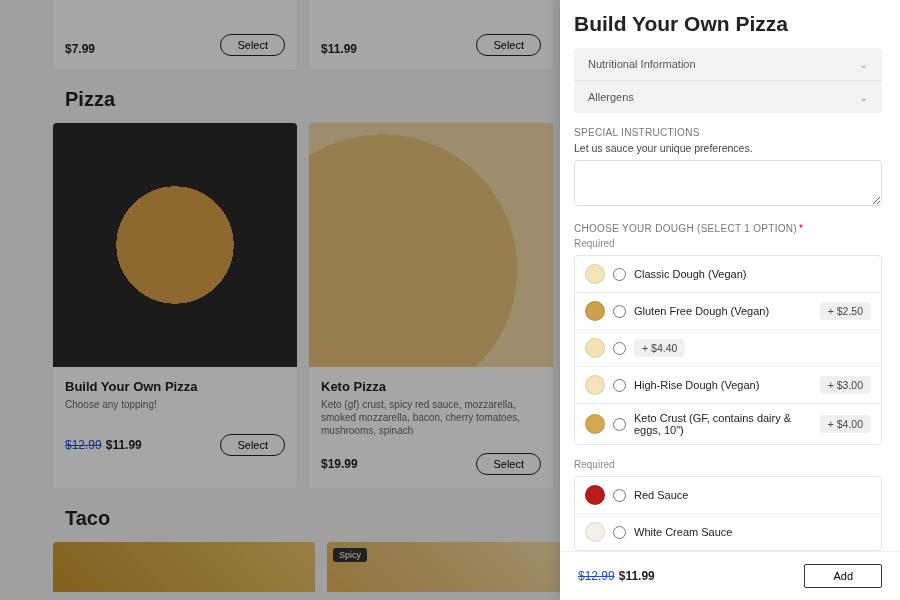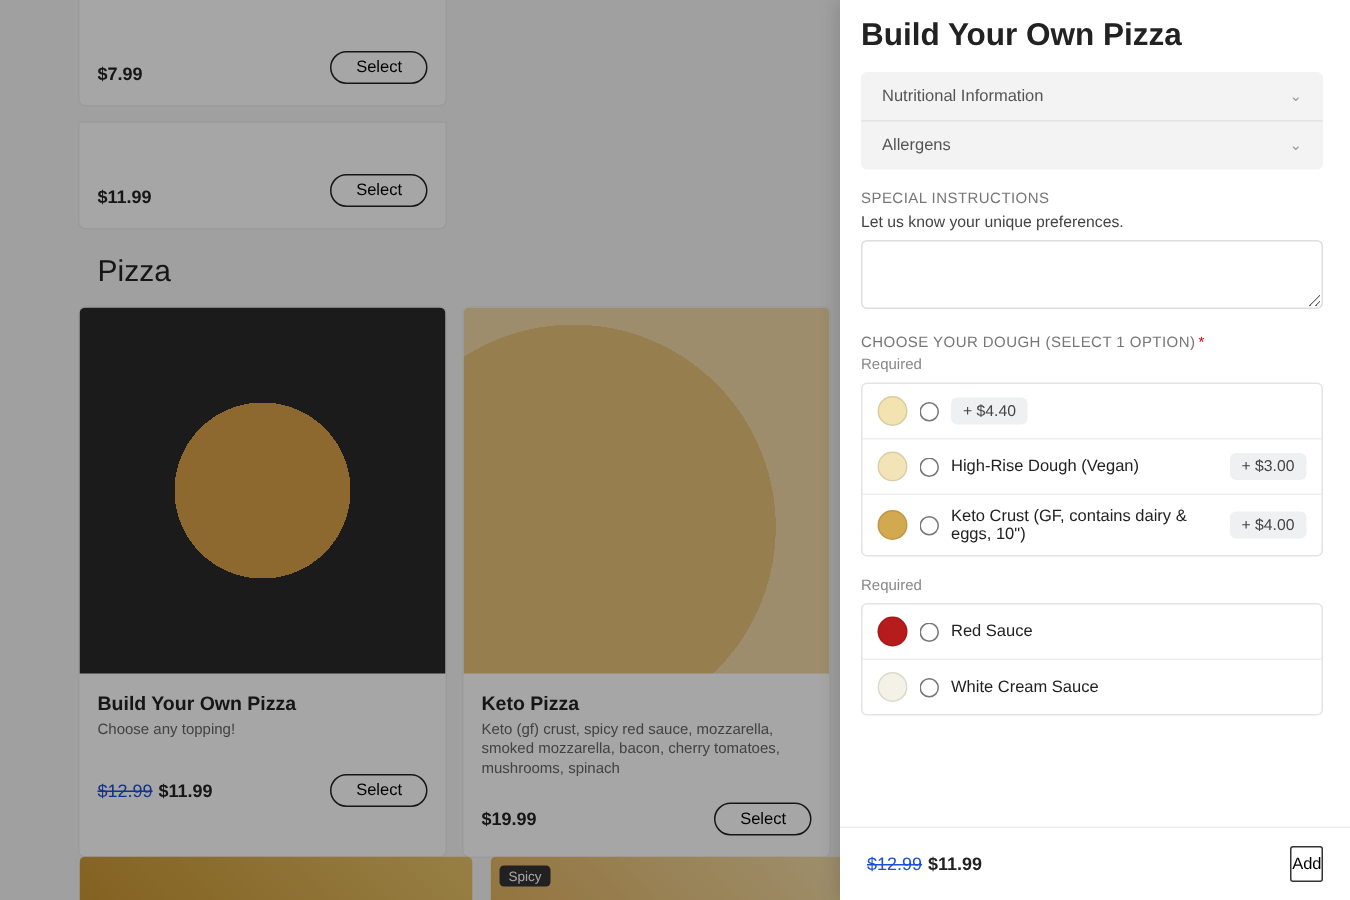--- a/index.html
+++ b/index.html
@@ -11,24 +11,24 @@
 .cards-row { display: flex; gap: 12px; }
 .card { background: #fff; border-radius: 4px; width: 244px; overflow: hidden; box-shadow: 0 0 0 1px #eee; }
 .card-img { width: 100%; height: 244px; background: #555 center/cover; position:relative; }
 .card-body { padding: 12px 12px 16px; }
 .card-title { font-weight: 600; font-size: 13px; margin-bottom: 4px; }
 .card-desc { font-size: 10px; color: #666; line-height: 1.3; min-height: 20px; }
 .card-foot { display: flex; justify-content: space-between; align-items: center; padding: 0 12px 14px; }
 .price-row { font-size: 12px; font-weight: 600; }
 .price-strike { text-decoration: line-through; color: #1d4ed8; margin-right: 4px; font-weight:500;}
 .select-btn { border: 1px solid #222; border-radius: 14px; background: #fff; padding: 4px 16px; font-size: 11px; cursor: pointer; }
-.section-h { font-size: 20px; font-weight: 400; margin: 18px 0 12px 12px; }
+.section-h { font-size: 20px; font-weight: 700; margin: 18px 0 12px 12px; }
 
 
-.stub-row { display:flex; gap:12px; padding-top:0;flex-direction:column; }
+.stub-row { display:flex; gap:12px; padding-top:0; }
 .stub-card { background:#fff; width:244px; height:70px; border-radius:0 0 4px 4px; box-shadow:0 0 0 1px #eee; display:flex; align-items:flex-end; justify-content:space-between; padding:0 12px 14px;}
 .pizza-img-1 { background: radial-gradient(circle at 50% 50%, #d9a24a 0 34%, #2a2a2a 34% 100%); }
 .pizza-img-2 { background: radial-gradient(circle at 30% 60%, #e7c27a 0 60%, #f1d9a8 60% 100%); }
 .taco-card { background:#fff; width:262px; height:50px; border-radius:4px 4px 0 0; overflow:hidden; }
 .taco-img-1 { width:100%; height:100%; background: linear-gradient(45deg,#c8932f,#e8c46a); }
 .taco-img-2 { width:100%; height:100%; background: linear-gradient(45deg,#e2b05a,#f4e1b0); position:relative;}
 .spicy-tag { position:absolute; top:6px; left:6px; background:#333; color:#fff; font-size:9px; padding:2px 6px; border-radius:3px;}
 
 
 .panel { position: absolute; top: 0; right: 0; width: 340px; height: 600px; background: #fff; display: flex; flex-direction: column; box-shadow: -2px 0 12px rgba(0,0,0,0.15); }
@@ -46,21 +46,21 @@
 .req-star { color:#c00; margin-left:2px;}
 .req-tag { font-size:10px; color:#888; margin:4px 0 6px; }
 .opt-group { border:1px solid #e4e4e4; border-radius:4px; margin-bottom:14px; }
 .opt { display:flex; align-items:center; padding:8px 10px; border-bottom:1px solid #eee; font-size:11px; gap:8px;}
 .opt:last-child { border-bottom:none; }
 .swatch { width:20px; height:20px; border-radius:50%; flex:none; box-shadow: inset 0 0 0 1px rgba(0,0,0,0.1);}
 .opt input[type=radio]{ margin:0; }
 .opt-label { flex:1; }
 .opt-price { background:#eef0f2; padding:3px 8px; border-radius:4px; font-size:10.5px; color:#444;}
 .panel-footer { border-top:1px solid #eee; padding:12px 18px; display:flex; justify-content:space-between; align-items:center;}
-.add-btn { border:1px solid #333; background:#fff; border-radius:2px; padding:5px 0; font-size:11px; cursor:pointer;}
+.add-btn { border:1px solid #333; background:#fff; border-radius:2px; padding:5px 28px; font-size:11px; cursor:pointer;}
 </style>
 </head>
 <body>
 
 <div class="menu-bg">
   <div class="stub-row">
     <div class="stub-card">
       <span class="price-row">$7.99</span>
       <button class="select-btn">Select</button>
     </div>
@@ -91,20 +91,21 @@
         <div class="card-title">Keto Pizza</div>
         <div class="card-desc">Keto (gf) crust, spicy red sauce, mozzarella, smoked mozzarella, bacon, cherry tomatoes, mushrooms, spinach</div>
       </div>
       <div class="card-foot">
         <span class="price-row">$19.99</span>
         <button class="select-btn">Select</button>
       </div>
     </div>
   </div>
 
+  <h2 class="section-h">Taco</h2>
   <div class="cards-row">
     <div class="taco-card">
         <div class="taco-img-1"></div>
       </div>
     <div class="taco-card">
         <div class="taco-img-2">
           <span class="spicy-tag">Spicy</span>
         </div>
       </div>
   </div>
@@ -119,26 +120,37 @@
         <span>Nutritional Information</span>
         <span class="chev">⌄</span>
       </div>
       <div class="acc-row">
         <span>Allergens</span>
         <span class="chev">⌄</span>
       </div>
     </div>
 
     <div class="sec-label">SPECIAL INSTRUCTIONS</div>
-    <div class="sec-sub">Let us know your unique preferences.</div>
+    <div class="sec-sub">Let us sauce your unique preferences.</div>
     <textarea class="textarea" placeholder="" style=""></textarea>
 
     <div class="sec-label"><span>CHOOSE YOUR DOUGH (Select 1 option)</span><span class="req-star">*</span></div>
     <div class="req-tag">Required</div>
     <div class="opt-group" id="dough-group">
+        <label class="opt">
+          <span class="swatch" style="background: rgb(243, 228, 184);"></span>
+          <input type="radio" name="dough" style="">
+          <span class="opt-label">Classic Dough (Vegan)</span>
+        </label>
+        <label class="opt">
+          <span class="swatch" style="background: rgb(201, 162, 74);"></span>
+          <input type="radio" name="dough" style="">
+          <span class="opt-label">Gluten Free Dough (Vegan)</span>
+          <span class="opt-price">+ $2.50</span>
+        </label>
         <label class="opt">
           <span class="swatch" style="background: rgb(242, 227, 176);"></span>
           <input type="radio" name="dough" style="">
           <span class="opt-price">+ $4.40</span>
         </label>
         <label class="opt">
           <span class="swatch" style="background: rgb(243, 228, 184);"></span>
           <input type="radio" name="dough" style="">
           <span class="opt-label">High-Rise Dough (Vegan)</span>
           <span class="opt-price">+ $3.00</span>

